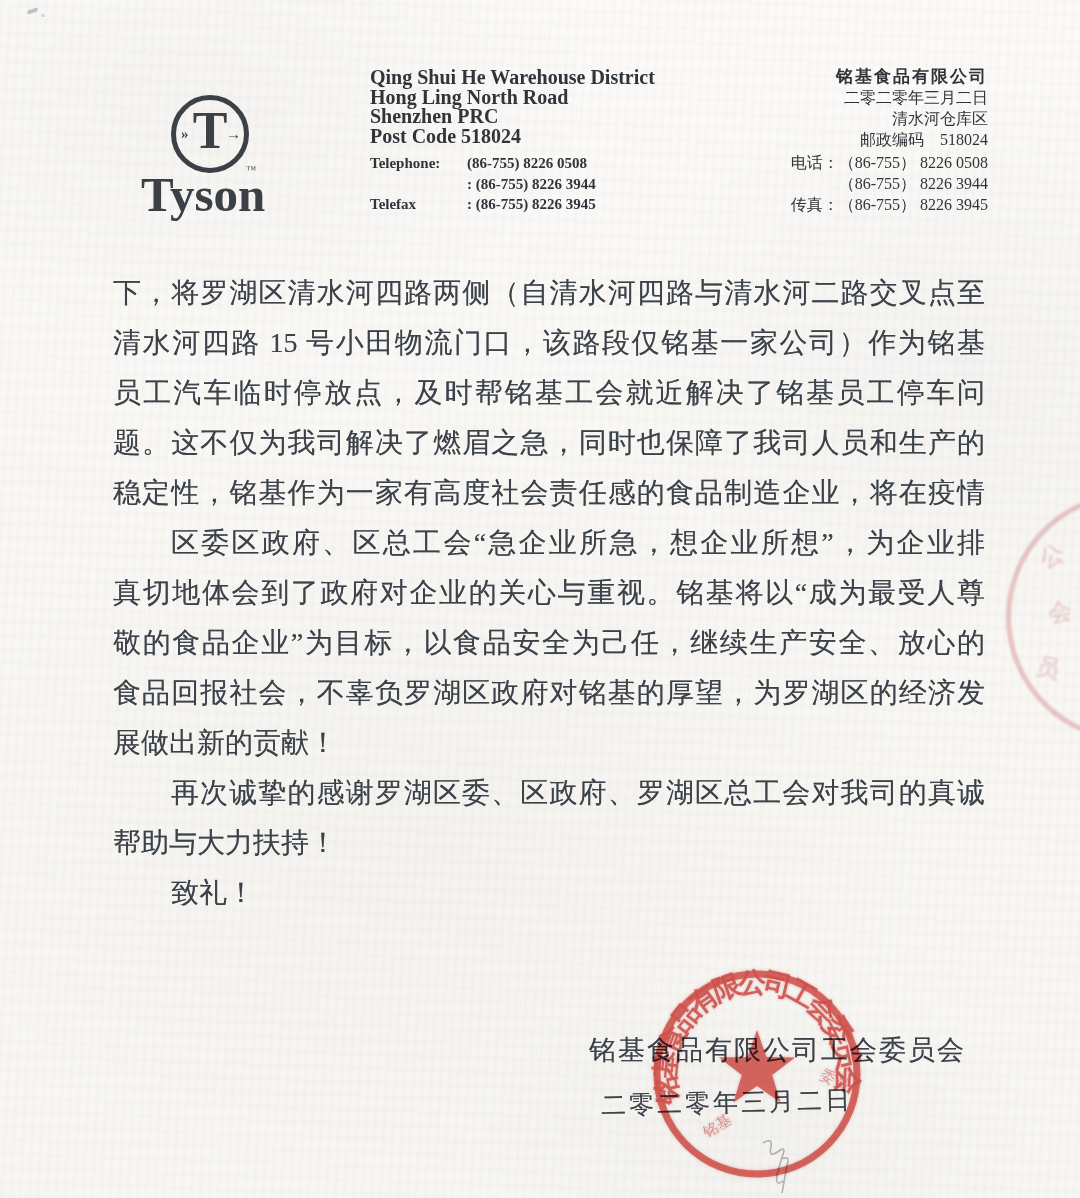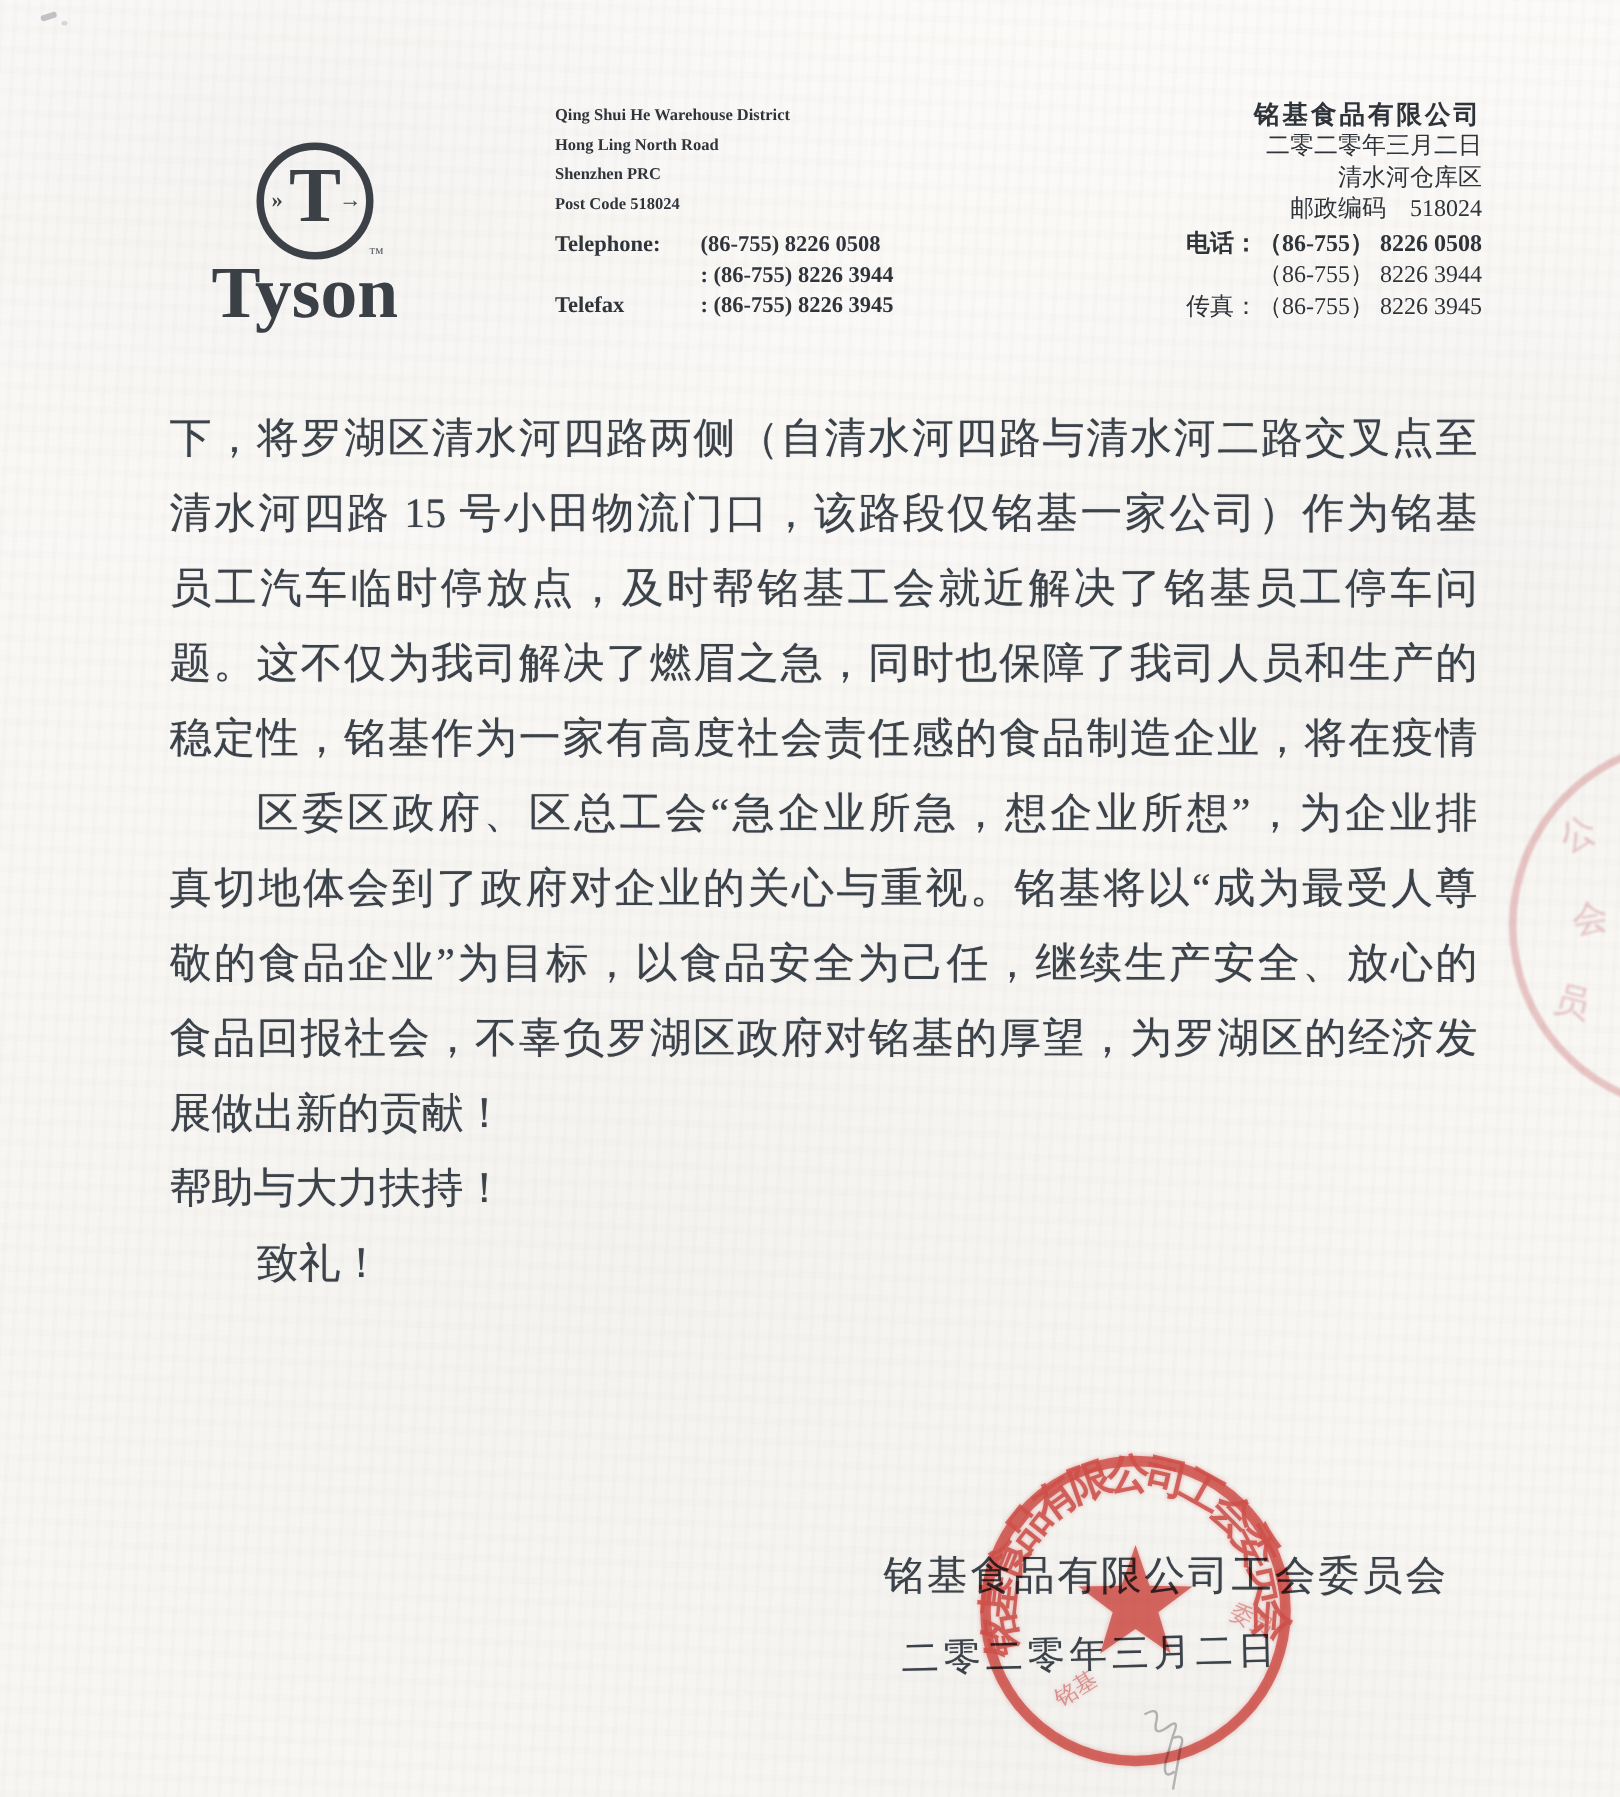--- a/index.html
+++ b/index.html
@@ -38,34 +38,34 @@
   .logo-arrow.l{left:5px;}
   .logo-arrow.r{right:3px;}
   .logo-tm{position:absolute;left:246px;top:164px;font-size:10px;color:#4a5056;}
   .brand{
     position:absolute;left:141px;top:166px;width:200px;
     font-size:49px;font-weight:700;letter-spacing:0px;color:#3a4046;
     font-family:"Liberation Serif",serif;
   }
   .addr-en{
     position:absolute;left:370px;top:68px;
-    font-size:11px;line-height:19.5px;font-weight:600;color:#30353b;
+    font-size:20px;line-height:19.5px;font-weight:600;color:#30353b;
   }
   .contact-en{
     position:absolute;left:370px;top:153px;
     font-size:15px;line-height:20.5px;font-weight:600;color:#30353b;
   }
   .contact-en .row{display:flex;gap:13px;}
   .contact-en .lbl{width:84px;flex:none;}
   .addr-cn{
     position:absolute;right:92px;top:66px;text-align:right;
     font-size:16px;line-height:21px;color:#2f343a;
   }
   .addr-cn .company{font-weight:700;font-size:17px;letter-spacing:2px;}
-  .addr-cn .gap{margin-top:2px;font-weight:bold;}
+  .addr-cn .gap{margin-top:2px;}
   
   .letter-body{
     position:absolute;left:113px;top:268px;width:872px;
     font-size:28px;line-height:50px;color:#3c424a;
     text-shadow:0 0 0.6px rgba(70,75,82,0.55);
   }
   .bline{height:50px;overflow:hidden;text-align:justify;text-align-last:justify;text-justify:inter-character;}
   .bline.short{text-align:left;text-align-last:left;}
   .bline.ind{text-indent:58px;}
   
@@ -151,20 +151,21 @@
     <div class="bline">下，将罗湖区清水河四路两侧（自清水河四路与清水河二路交叉点至</div>
     <div class="bline">清水河四路 15 号小田物流门口，该路段仅铭基一家公司）作为铭基</div>
     <div class="bline">员工汽车临时停放点，及时帮铭基工会就近解决了铭基员工停车问</div>
     <div class="bline">题。这不仅为我司解决了燃眉之急，同时也保障了我司人员和生产的</div>
     <div class="bline">稳定性，铭基作为一家有高度社会责任感的食品制造企业，将在疫情</div>
     <div class="bline ind">区委区政府、区总工会“急企业所急，想企业所想”，为企业排</div>
     <div class="bline">真切地体会到了政府对企业的关心与重视。铭基将以“成为最受人尊</div>
     <div class="bline">敬的食品企业”为目标，以食品安全为己任，继续生产安全、放心的</div>
     <div class="bline">食品回报社会，不辜负罗湖区政府对铭基的厚望，为罗湖区的经济发</div>
     <div class="bline short">展做出新的贡献！</div>
+    <div class="bline ind">再次诚挚的感谢罗湖区委、区政府、罗湖区总工会对我司的真诚</div>
     <div class="bline short">帮助与大力扶持！</div>
     <div class="bline short ind">致礼！</div>
   </div>
 
   <div class="sig-company">铭基食品有限公司工会委员会</div>
   <div class="sig-date">二零二零年三月二日</div>
 
   <div class="seal">
     <svg width="216" height="216" viewBox="0 0 216 216">
       <circle cx="108" cy="108" r="100" fill="none" stroke="#d5453f" stroke-width="7" opacity="0.82"></circle>

